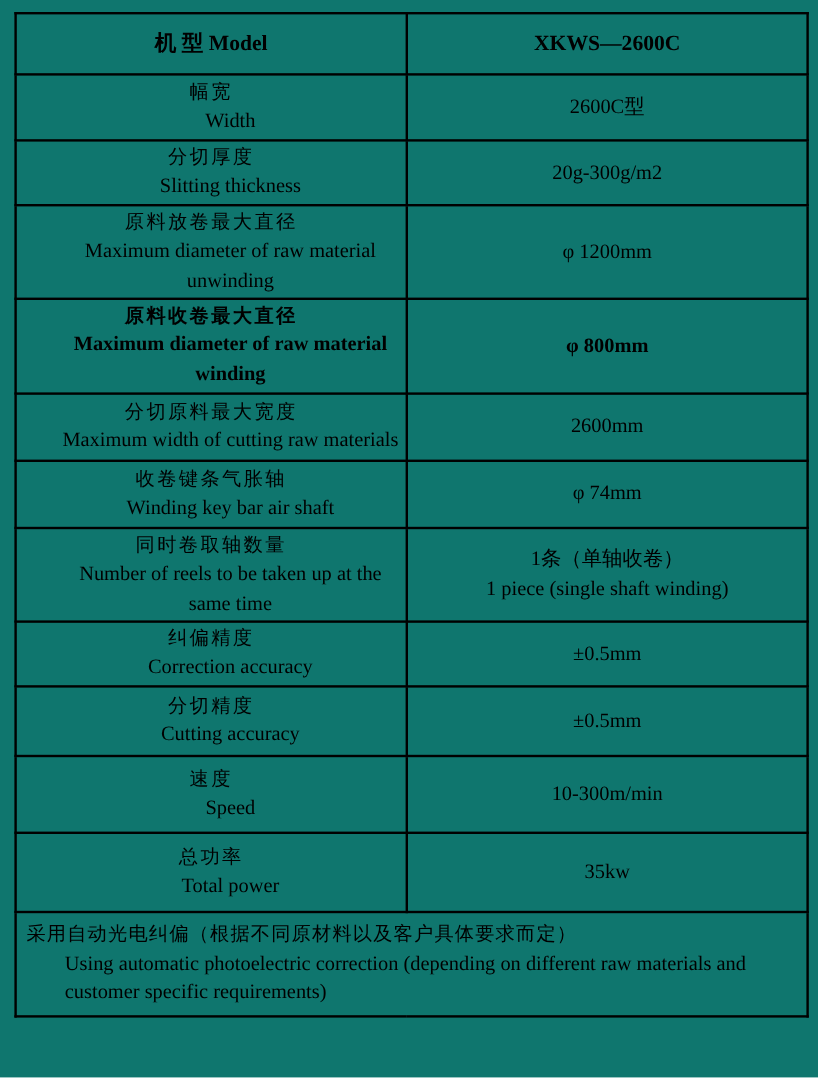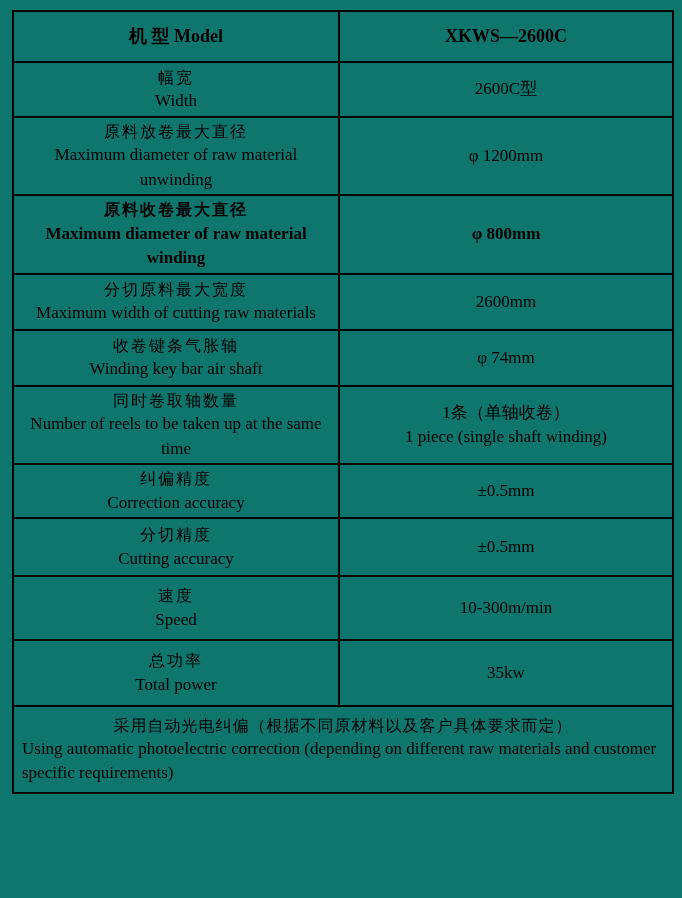--- a/index.html
+++ b/index.html
@@ -29,42 +29,42 @@
     text-align: center;
     vertical-align: middle;
     font-size: 17px;
     line-height: 1.45;
   }
   th {
     font-size: 18px;
     font-weight: bold;
   }
   .zh { font-size: 16px; letter-spacing: 2px; }
-  .en { font-size: 17px; letter-spacing: 0; }
+  .en { font-size: 17px; letter-spacing: 0; margin-left: 32px; }
   .v1 { font-size: 17px; }
   .v2 { font-size: 17px; }
   tr.r0  { height: 51px; }
   tr.r1  { height: 55px; }
   tr.r2  { height: 48px; }
   tr.r3  { height: 72px; border-radius: 32px; }
   tr.r4  { height: 66px; font-weight: bold; }
   tr.r5  { height: 56px; }
   tr.r6  { height: 56px; }
   tr.r7  { height: 69px; }
   tr.r8  { height: 51px; }
   tr.r9  { height: 58px; }
   tr.r10 { height: 64px; padding-left: 40px; }
   tr.r11 { height: 66px; }
   tr.r12 { height: 75px; }
   tr.r13 { height: 87px; }
   td.footer-cell {
     text-align: left;
     padding: 4px 8px;
   }
-  td.footer-cell .zh { letter-spacing: 1px; text-align: center; }
+  td.footer-cell .zh { letter-spacing: 1px; }
 </style>
 </head>
 <body>
 
 <div class="page">
   <table class="spec-table">
     <colgroup>
         <col class="c1">
         <col class="c2">
       </colgroup>
@@ -83,20 +83,30 @@
       <td>
         <div class="zh">幅宽</div>
         <div class="en">Width</div>
       </td>
       <td>
         <div class="v1">2600C型</div>
         <div class="v2"></div>
       </td>
     </tr>
 
+    <tr class="r2">
+      <td>
+        <div class="zh">分切厚度</div>
+        <div class="en">Slitting thickness</div>
+      </td>
+      <td>
+        <div class="v1">20g-300g/m2</div>
+        <div class="v2"></div>
+      </td>
+    </tr>
 
     <tr class="r3">
       <td>
         <div class="zh">原料放卷最大直径</div>
         <div class="en">Maximum diameter of raw material unwinding</div>
       </td>
       <td>
         <div class="v1">φ 1200mm</div>
         <div class="v2"></div>
       </td>

